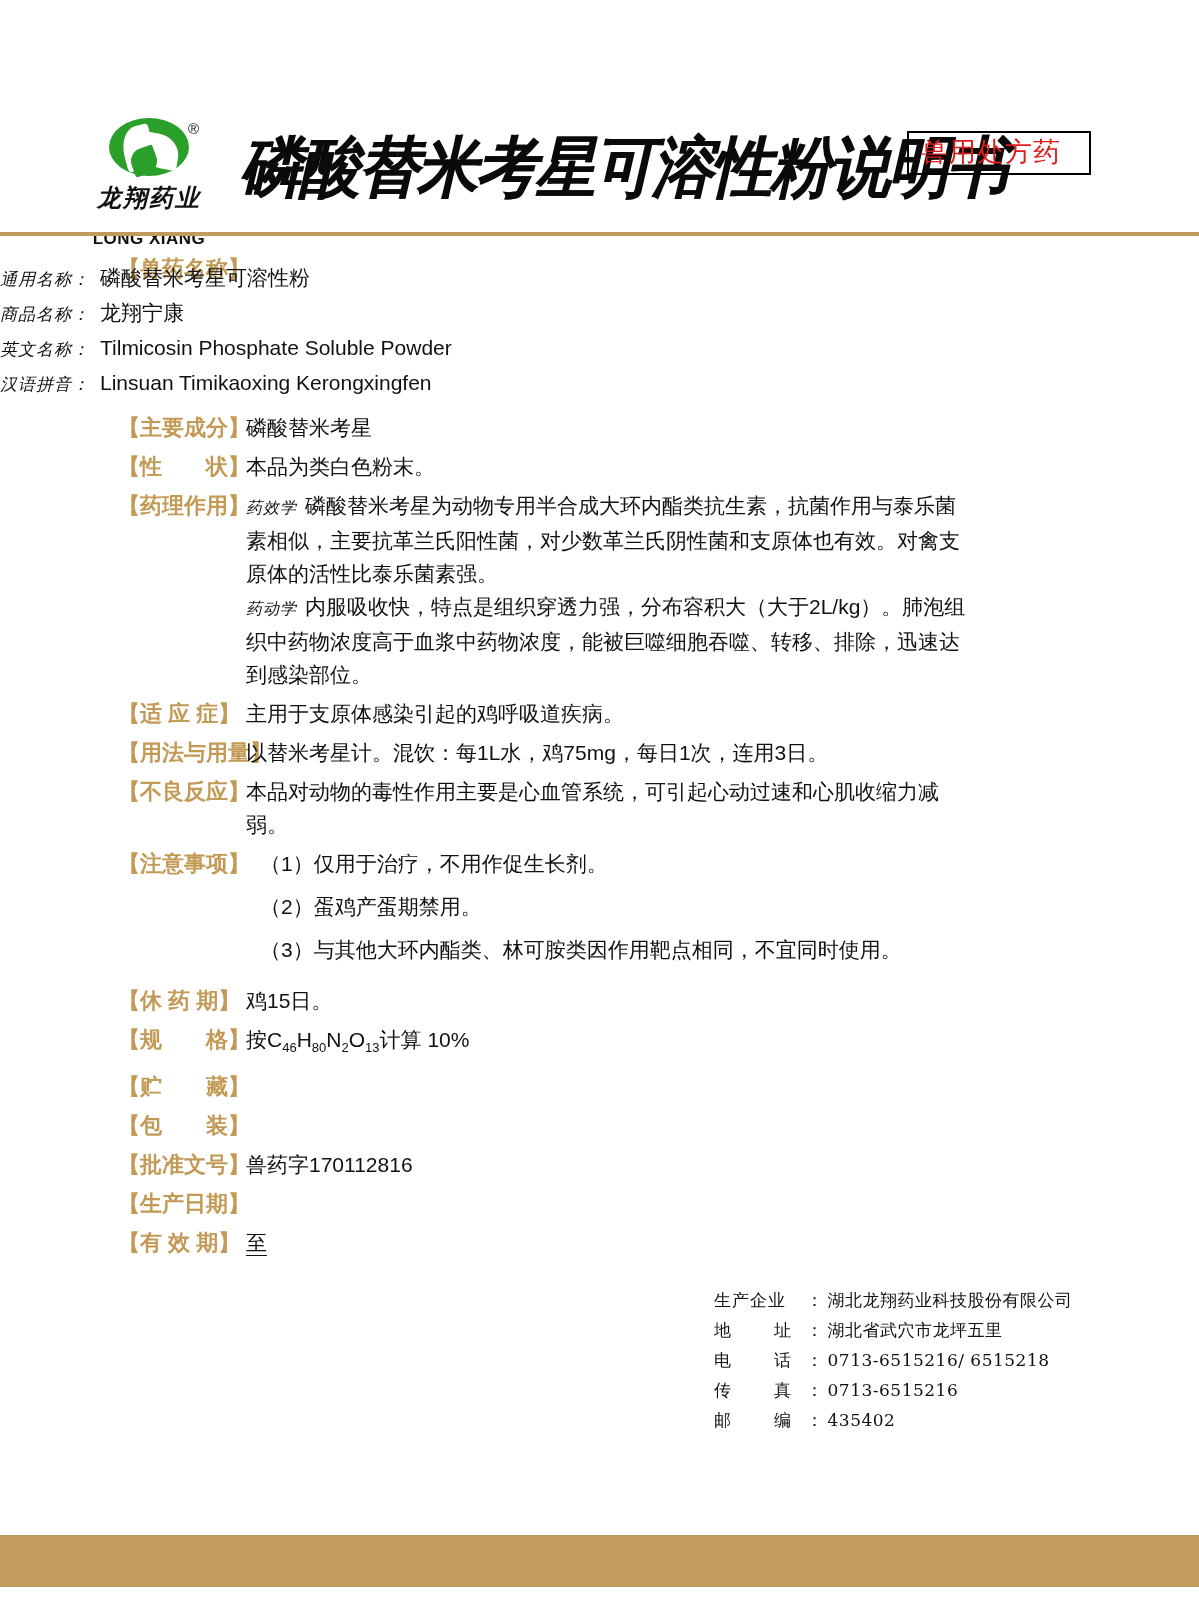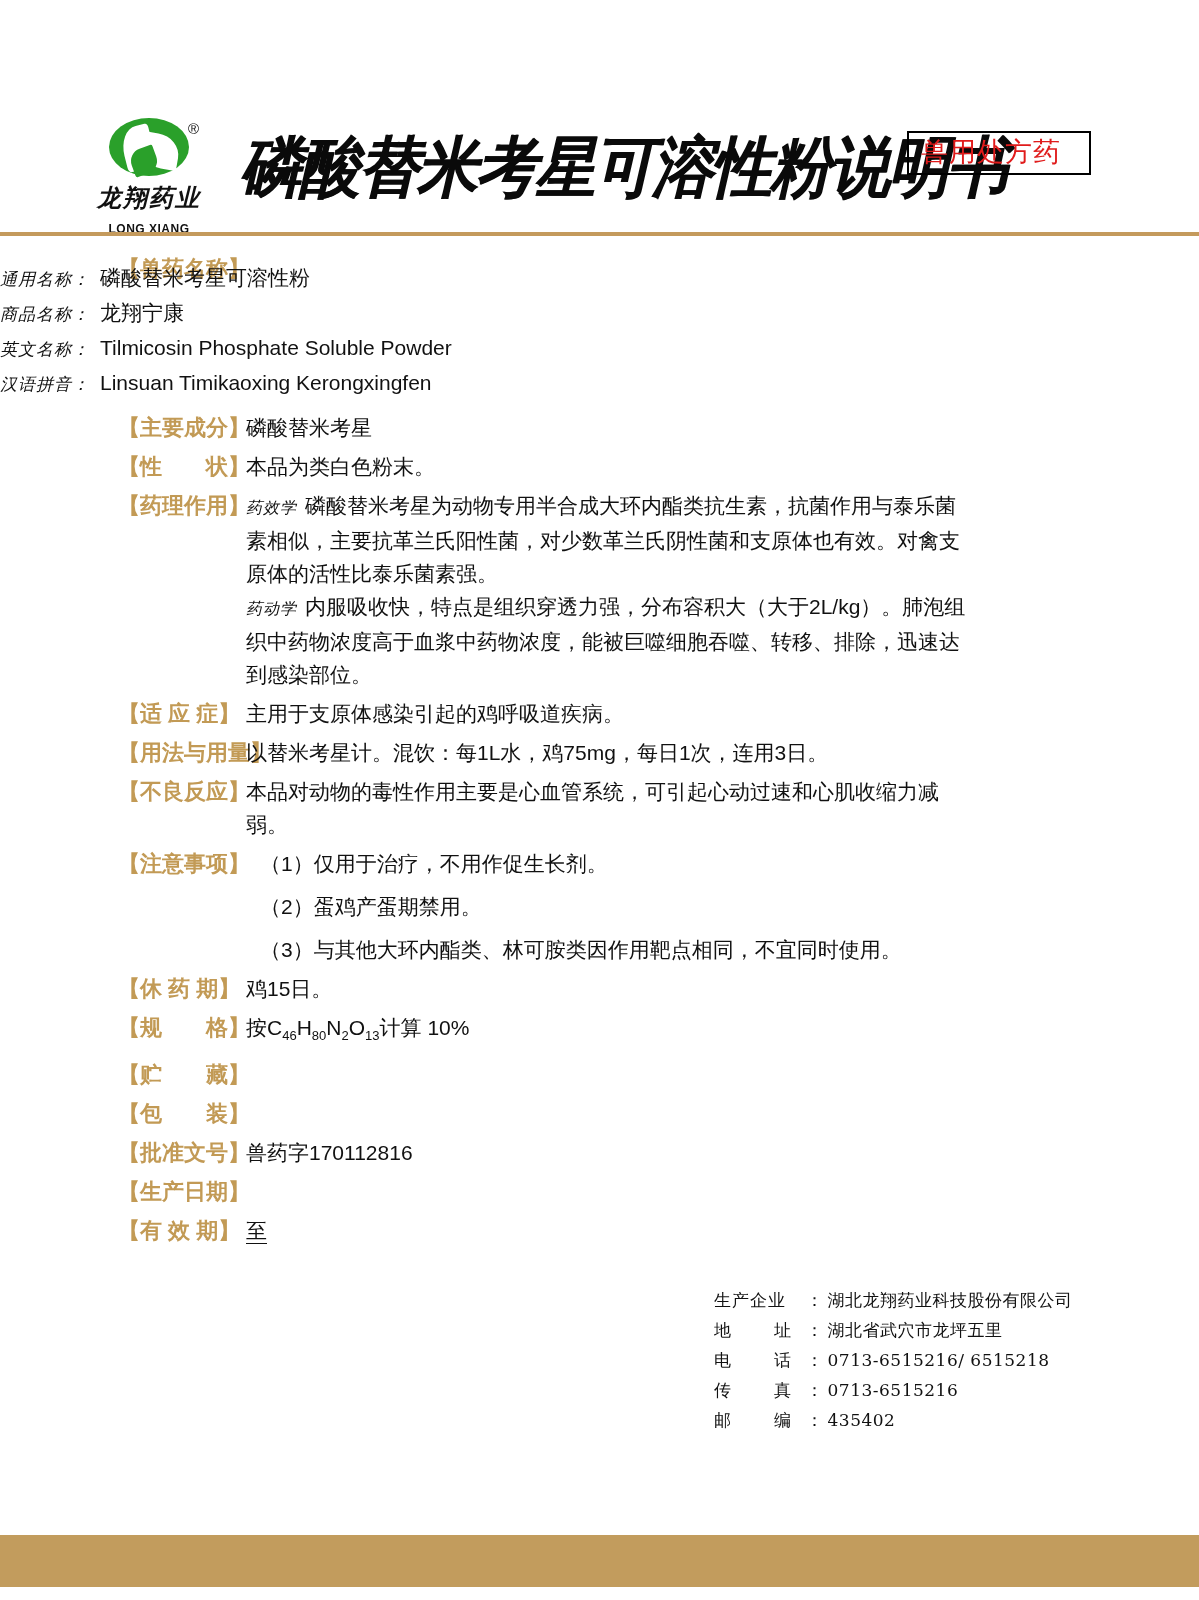--- a/index.html
+++ b/index.html
@@ -78,25 +78,25 @@
     text-align: center;
     font-family: "DejaVu Serif", "Liberation Serif", serif;
     font-size: 24px;
     font-weight: bold;
     font-style: italic;
     color: #111;
     letter-spacing: 2px;
   }
   .logo-en {
     text-align: center;
-    font-size: 12px;
+    font-size: 17px;
     font-weight: bold;
     color: #111;
     letter-spacing: 0.5px;
-    margin-top: 8px;
+    margin-top: 15px;
   }
 
   .doc-title {
     position: absolute;
     left: 240px;
     top: 126px;
     font-size: 66px;
     line-height: 82px;
     font-weight: bold;
     font-style: italic;
@@ -187,21 +187,21 @@
   }
 
   .inline-sub {
     font-family: "DejaVu Serif", "Liberation Serif", serif;
     font-size: 16px;
     font-style: italic;
     letter-spacing: 1px;
     margin-right: 8px;
   }
   .ind-list p { margin: 0 0 10px 0; }
-  .ind-list p:last-child { margin-bottom: 0; }
+  .ind-list p:last-child { margin-bottom: 12px; }
 
   sub { font-size: 0.62em; }
 
   .underline-val {
     border-bottom: 1px solid #111;
     padding-bottom: 1px;
   }
 
   
   .footer {

